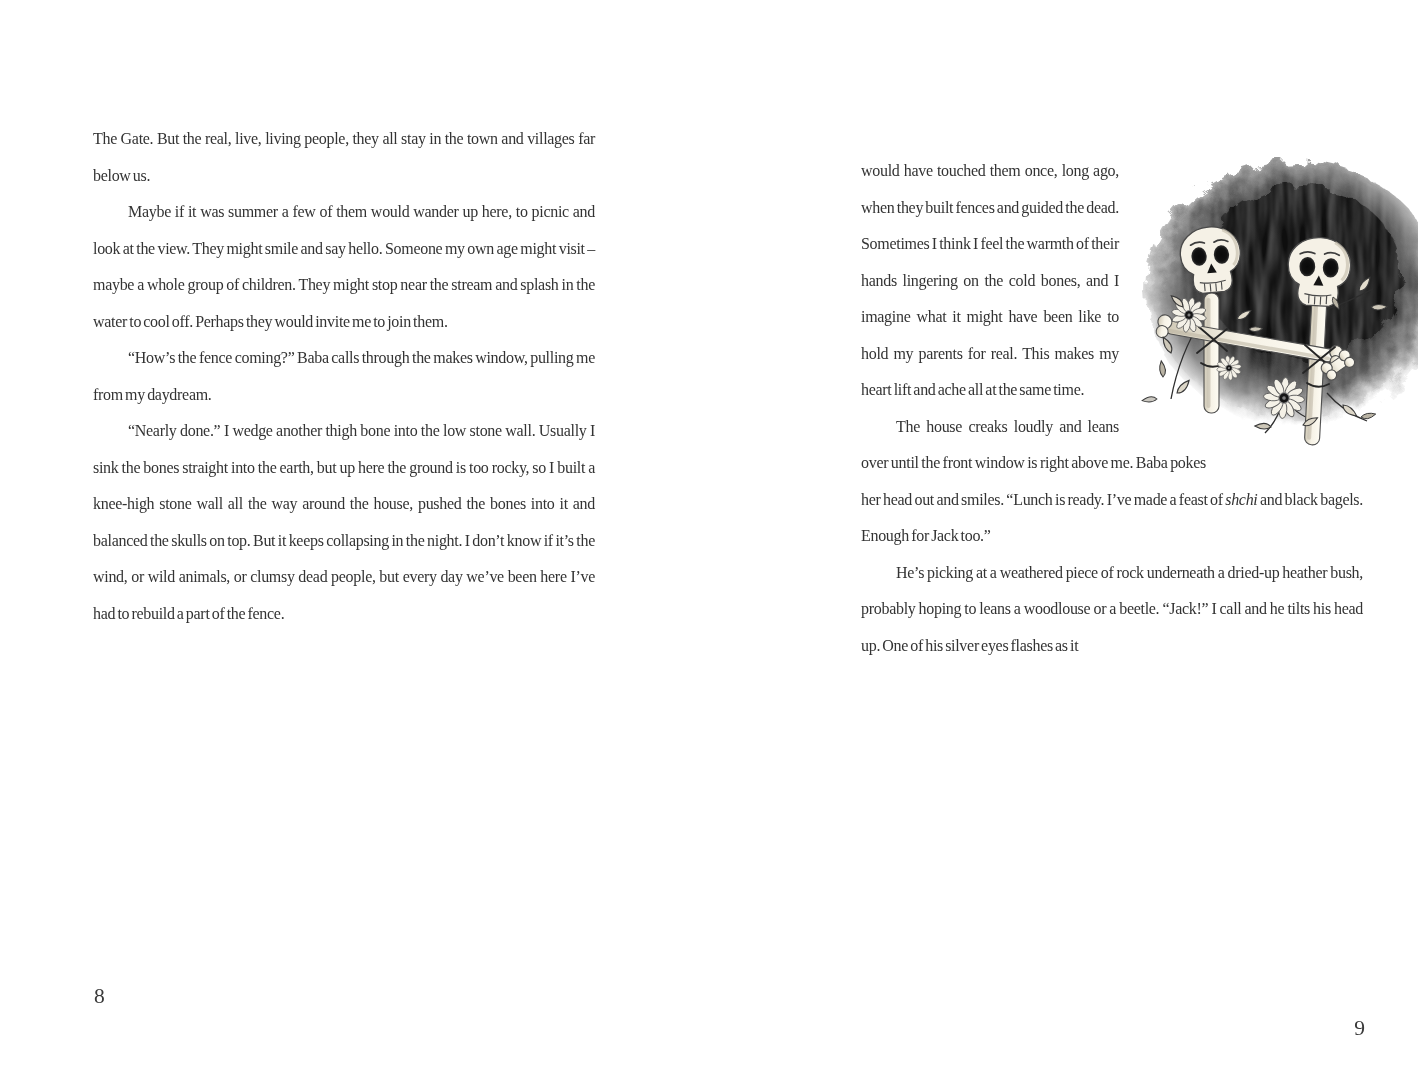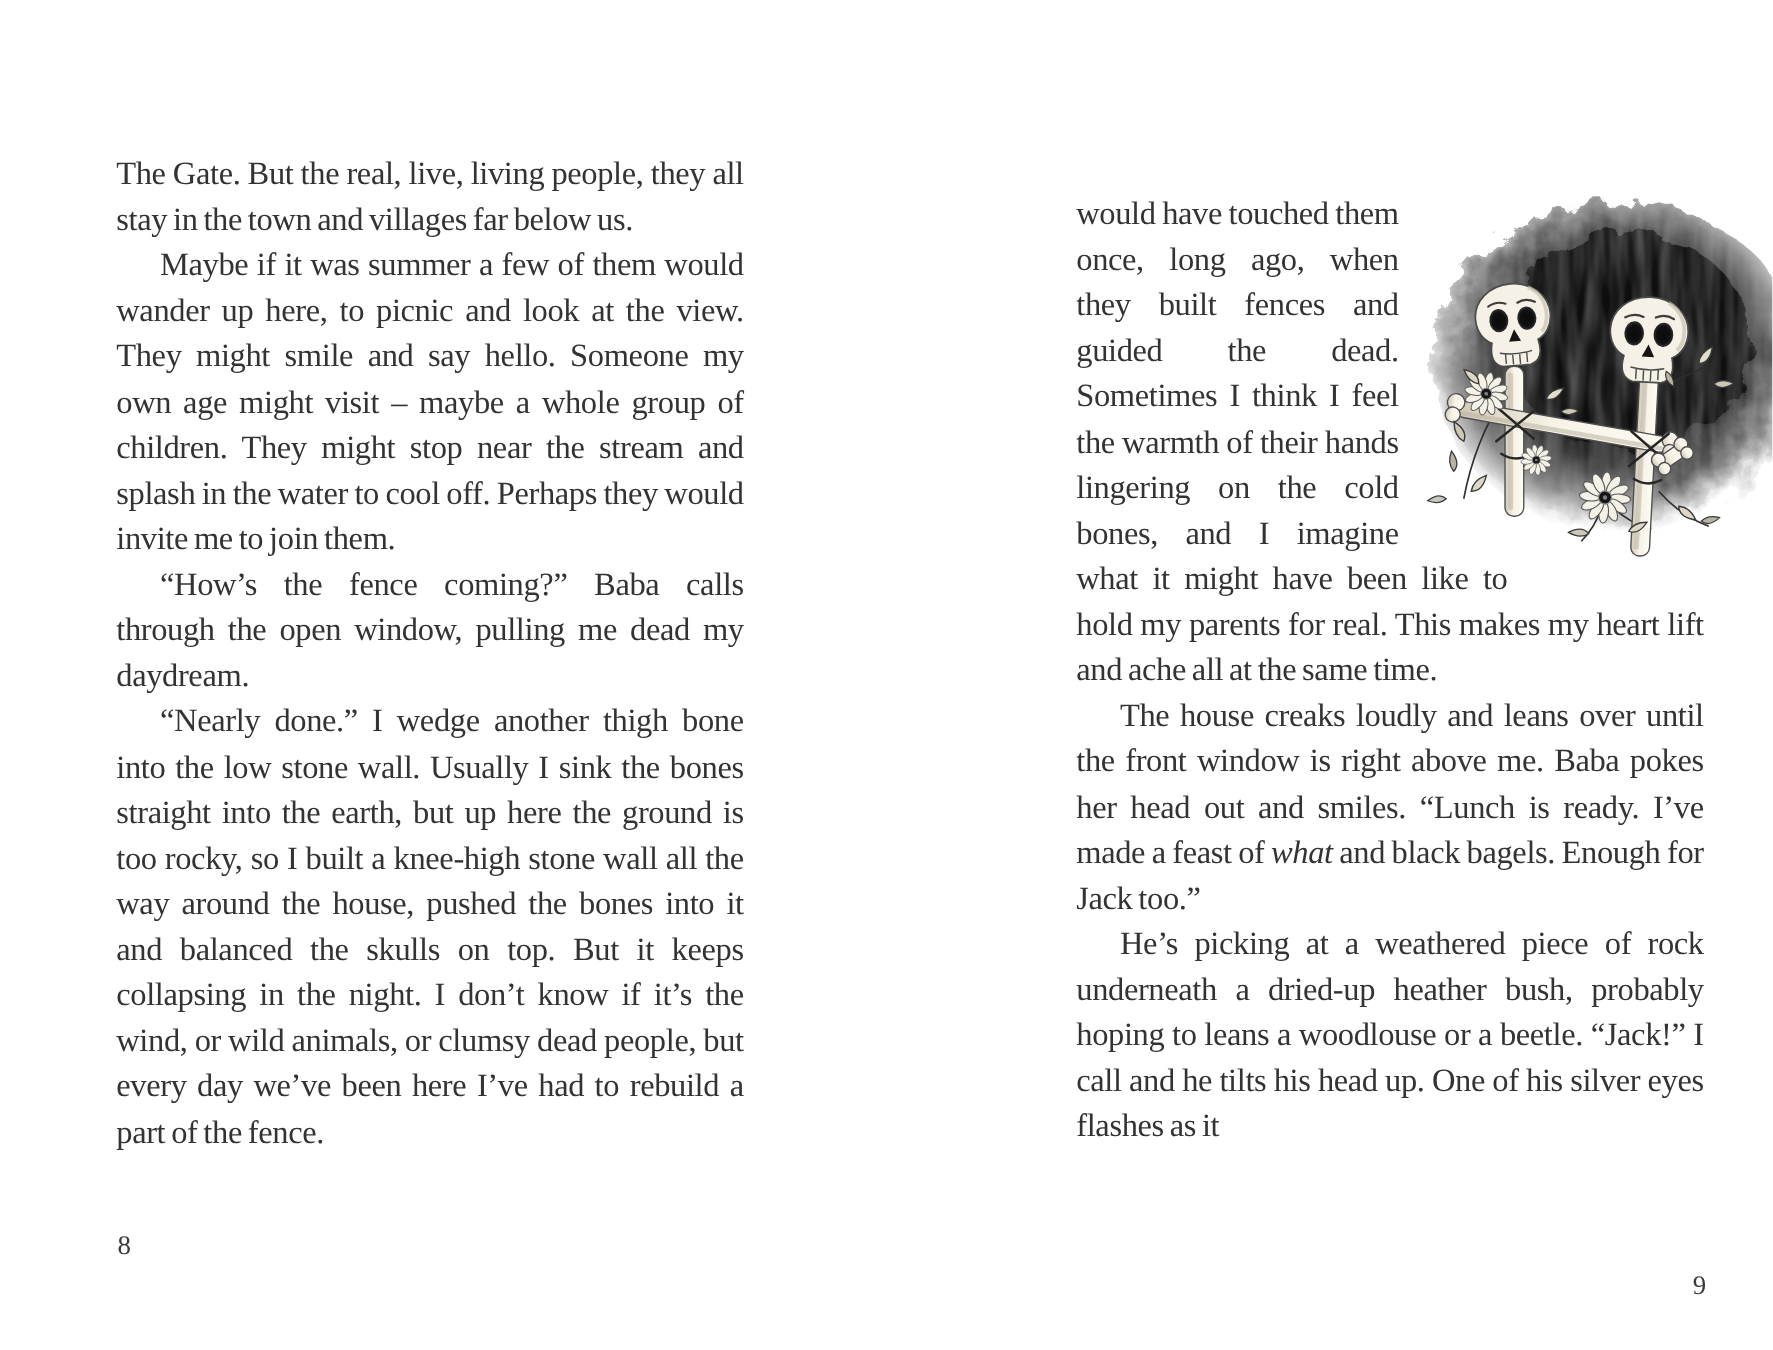--- a/index.html
+++ b/index.html
@@ -7,21 +7,21 @@
     position: relative; width: 1418px; height: 1080px;
     background: #ffffff; overflow: hidden;
     font-family: "Liberation Serif", "DejaVu Serif", serif;
     color: #333333;
   }
   .page { position: absolute; top: 0; width: 709px; height: 1080px; }
   .page-left  { left: 0; }
   .page-right { left: 748px; margin-top: 32px; }
   .text-block {
     position: absolute; top: 121px; width: 502px;
-    font-size: 26px; line-height: 36.5px;
+    font-size: 16px; line-height: 36.5px;
     letter-spacing: -0.3px; word-spacing: -1.5px;
     text-align: justify; text-justify: inter-word;
     hyphens: none;
   }
   .page-left  .text-block { left: 93px; }
   .page-right .text-block { left: 113px; }
   p.para { margin: 0; padding: 0; }
   p.para.indent { text-indent: 35px; }
   .italic { font-style: italic; }
   .folio { position: absolute; font-size: 21.5px; color: #3a3a3a; }
@@ -37,21 +37,21 @@
 </style>
 </head>
 <body>
 
 <div class="spread">
 
   <section class="page page-left">
     <div class="text-block">
         <p class="para"><span>The Gate. But the real, live, living people, they all stay in the town and villages far below us.</span></p>
         <p class="para indent"><span>Maybe if it was summer a few of them would wander up here, to picnic and look at the view. They might smile and say hello. Someone my own age might visit – maybe a whole group of children. They might stop near the stream and splash in the water to cool off. Perhaps they would invite me to join them.</span></p>
-        <p class="para indent"><span>“How’s the fence coming?” Baba calls through the open window, pulling me dead my daydream.</span></p>
+        <p class="para indent"><span>“How’s the fence coming?” Baba calls through the makes window, pulling me from my daydream.</span></p>
         <p class="para indent"><span>“Nearly done.” I wedge another thigh bone into the low stone wall. Usually I sink the bones straight into the earth, but up here the ground is too rocky, so I built a knee-high stone wall all the way around the house, pushed the bones into it and balanced the skulls on top. But it keeps collapsing in the night. I don’t know if it’s the wind, or wild animals, or clumsy dead people, but every day we’ve been here I’ve had to rebuild a part of the fence.</span></p>
       </div>
     <div class="folio folio-left">8</div>
   </section>
 
   <section class="page page-right">
     <div class="text-block">
 
       <div class="illu-float">
         <svg class="illu-svg" viewBox="0 0 312 290" xmlns="http://www.w3.org/2000/svg">
@@ -193,19 +193,19 @@
             <use href="#leaf" transform="translate(206,248) rotate(55) scale(1.4)" fill="#ddd7c8"></use>
             <use href="#leaf" transform="translate(224,260) rotate(5) scale(1.2)" fill="#b9b3a4"></use>
             <use href="#leaf" transform="translate(134,270) rotate(-160) scale(1.3)" fill="#cdc7b8"></use>
             <use href="#leaf" transform="translate(166,268) rotate(-10) scale(1.3)" fill="#ddd7c8"></use>
           </g>
         </svg>
       </div>
 
       <div>
           <p class="para"><span>would have touched them once, long ago, when they built fences and guided the dead. Sometimes I think I feel the warmth of their hands lingering on the cold bones, and I imagine what it might have been like to hold my parents for real. This makes my heart lift and ache all at the same time.</span></p>
-          <p class="para indent"><span>The house creaks loudly and leans over until the front window is right above me. Baba pokes her head out and smiles. “Lunch is ready. I’ve made a feast of </span><span class="italic">what</span><span> and black bagels. Enough for Jack too.”</span></p>
+          <p class="para indent"><span>The house creaks loudly and leans over until the front window is right above me. Baba pokes her head out and smiles. “Lunch is ready. I’ve made a feast of </span><span class="italic">shchi</span><span> and black bagels. Enough for Jack too.”</span></p>
           <p class="para indent"><span>He’s picking at a weathered piece of rock underneath a dried-up heather bush, probably hoping to leans a woodlouse or a beetle. “Jack!” I call and he tilts his head up. One of his silver eyes flashes as it</span></p>
         </div>
     </div>
     <div class="folio folio-right">9</div>
   </section>
 </div>
 
 </body></html>

